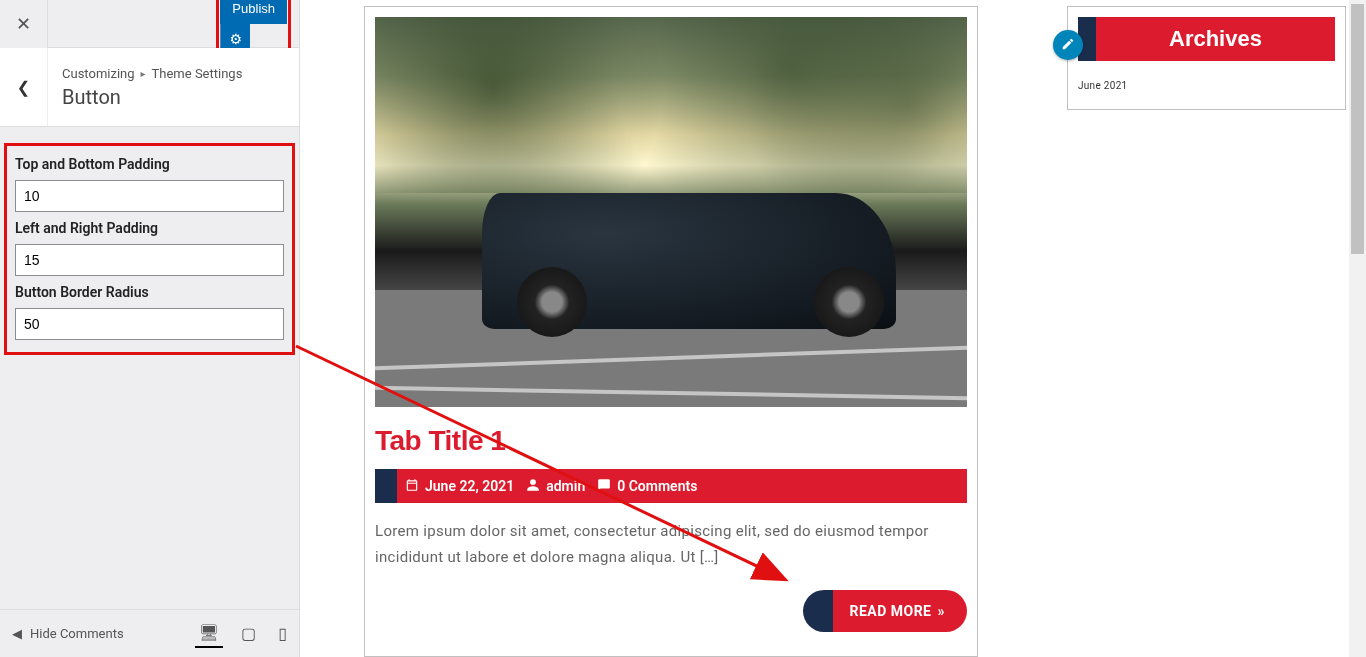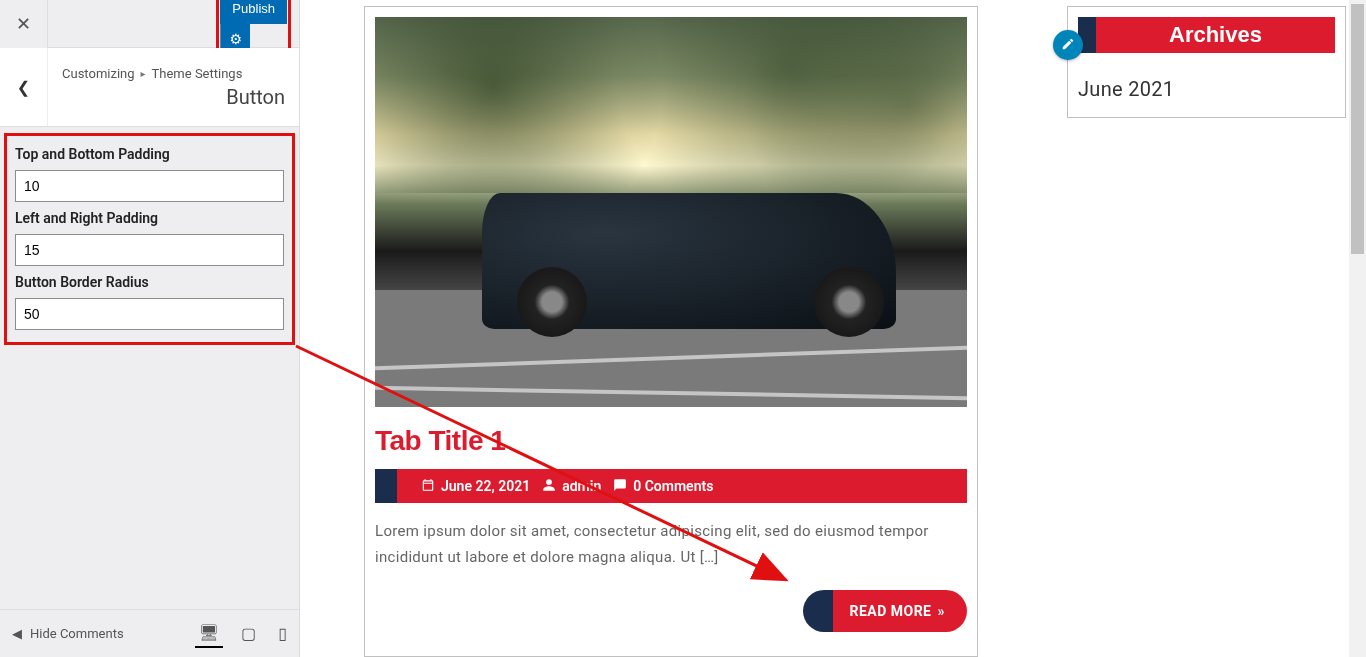--- a/index.html
+++ b/index.html
@@ -12,24 +12,24 @@
     .close-btn { width: 48px; height: 48px; display: flex; align-items: center; justify-content: center; background: #eeeef0; border: none; cursor: pointer; font-size: 18px; color: #555; border-right: 1px solid #ddd; }
     .publish-btn { background: #006bb3; color: #fff; border: none; height: 30px; padding: 0 12px; font-size: 13px; cursor: pointer; display: flex; align-items: center; }
     .gear-btn { background: #006bb3; color: #fff; border: none; border-left: 1px solid rgba(255,255,255,0.25); height: 30px; width: 30px; cursor: pointer; display: flex; align-items: center; justify-content: center; font-size: 14px; }
     .publish-highlight { border: 3px solid #e01010; padding: 1px; margin-right: 8px; display: flex; flex-direction: column; }
 
     .breadcrumb-row { display: flex; align-items: center; border-bottom: 1px solid #ddd; background: #fff; }
     .back-btn { width: 48px; height: 78px; display: flex; align-items: center; justify-content: center; background: #fff; border: none; border-right: 1px solid #eee; cursor: pointer; font-size: 16px; color: #333; }
     .bc-text { padding: 10px 14px; flex: 1; }
     .bc-top { color: #555; font-size: 13px; display: flex; align-items: center; gap: 6px; }
     .bc-caret { color: #777; font-size: 10px; }
-    .bc-title { font-size: 20px; font-weight: 400; color: #444; margin-top: 4px; text-align: right; }
+    .bc-title { font-size: 20px; font-weight: 400; color: #444; margin-top: 4px; }
 
     .controls-area { padding: 0; }
-    .controls-box { border: 3px solid #e01010; margin: 6px 4px; padding: 10px 8px 12px 8px; }
+    .controls-box { border: 3px solid #e01010; margin: 16px 4px; padding: 10px 8px 12px 8px; }
     .ctrl-label { font-size: 14px; font-weight: 600; color: #222; margin: 8px 0 8px 0; }
     .ctrl-label:first-child { margin-top: 0; }
     .ctrl-input { width: 100%; height: 32px; border: 1px solid #8c8c8c; background: #fff; padding: 0 8px; font-size: 14px; }
 
     .sidebar-footer { margin-top: auto; border-top: 1px solid #ddd; height: 48px; display: flex; align-items: center; justify-content: space-between; padding: 0 8px 0 12px; background: #eeeef0; }
     .hide-controls { display: flex; align-items: center; gap: 8px; color: #555; font-size: 13px; cursor: pointer; }
     .device-icons { display: flex; gap: 14px; align-items: center; }
     .device-btn { background: none; border: none; cursor: pointer; color: #555; font-size: 16px; padding: 4px; }
     .device-btn.active { border-bottom: 2px solid #000; }
 
@@ -45,35 +45,35 @@
     .car-wheel.back { left: 24%; }
     .trees { position: absolute; top: 0; left: 0; right: 0; height: 45%; background: radial-gradient(circle at 20% 40%, rgba(40,60,30,0.7) 0%, transparent 35%), radial-gradient(circle at 70% 30%, rgba(50,70,40,0.6) 0%, transparent 40%), radial-gradient(circle at 90% 50%, rgba(45,65,35,0.5) 0%, transparent 30%); }
     .ground-lines { position: absolute; bottom: 0; left: 0; right: 0; height: 30%; background: #7a7a7a; }
     .ground-lines::before, .ground-lines::after { content: ''; position: absolute; background: #c5c5c5; height: 4px; width: 140%; left: -20%; }
     .ground-lines::before { bottom: 40%; transform: rotate(-2deg); }
     .ground-lines::after { bottom: 10%; transform: rotate(1deg); }
 
     .post-title { color: #dc1c2e; font-size: 28px; font-weight: 700; margin: 18px 0 12px 0; font-family: 'Segoe UI', sans-serif; letter-spacing: -0.5px; }
     .meta-bar { display: flex; align-items: center; height: 34px; margin-bottom: 16px; }
     .meta-accent { width: 22px; height: 100%; background: #1a2d4d; }
-    .meta-main { flex: 1; height: 100%; background: #dc1c2e; display: flex; align-items: center; gap: 12px; padding: 0 24px; color: #fff; font-size: 14px; font-weight: 600; }
+    .meta-main { flex: 1; height: 100%; background: #dc1c2e; display: flex; align-items: center; gap: 12px; padding: 0 8px; color: #fff; font-size: 14px; font-weight: 600; }
     .meta-item { display: flex; align-items: center; gap: 6px; }
     .post-excerpt { color: #666; font-size: 15px; line-height: 1.7; letter-spacing: 0.3px; }
     .read-more-wrap { display: flex; justify-content: flex-end; margin-top: 20px; }
     .read-more-btn { display: flex; align-items: center; border-radius: 50px; overflow: hidden; cursor: pointer; height: 42px; }
     .read-more-accent { width: 30px; height: 100%; background: #1a2d4d; }
     .read-more-main { background: #dc1c2e; color: #fff; font-weight: 700; font-size: 14px; padding: 0 22px 0 16px; height: 100%; display: flex; align-items: center; gap: 6px; letter-spacing: 0.5px; }
 
     
     .widget-col { width: 296px; margin-top: 6px; position: relative; }
     .widget { border: 1px solid #c0c0c0; padding: 10px 10px 16px 10px; position: relative; }
-    .widget-title-bar { display: flex; height: 36px; margin-bottom: 24px; }
+    .widget-title-bar { display: flex; height: 44px; margin-bottom: 13px; }
     .widget-accent { width: 18px; background: #1a2d4d; }
     .widget-title { flex: 1; background: #dc1c2e; color: #fff; font-weight: 700; font-size: 22px; display: flex; align-items: center; justify-content: center; font-family: 'Segoe UI', sans-serif; }
-    .widget-item { color: #333; font-size: 20px; letter-spacing: 0.3px; }
+    .widget-item { color: #333; font-size: 10px; letter-spacing: 0.3px; }
     .edit-badge { position: absolute; top: 24px; left: -14px; width: 30px; height: 30px; background: #0085ba; border-radius: 50%; display: flex; align-items: center; justify-content: center; color: #fff; font-size: 14px; box-shadow: 0 1px 3px rgba(0,0,0,0.3); cursor: pointer; z-index: 5; }
 
     
     .arrow-svg { position: absolute; top: 0; left: 0; pointer-events: none; z-index: 20; }
 
     
     .fake-scroll { position: absolute; right: 0; top: 0; width: 17px; height: 100%; background: #f1f1f1; }
     .fake-thumb { position: absolute; right: 2px; top: 4px; width: 13px; height: 250px; background: #c1c1c1; border-radius: 0; }
 
     .left-col { position: relative; width: 716px; margin-left: 44px; }

